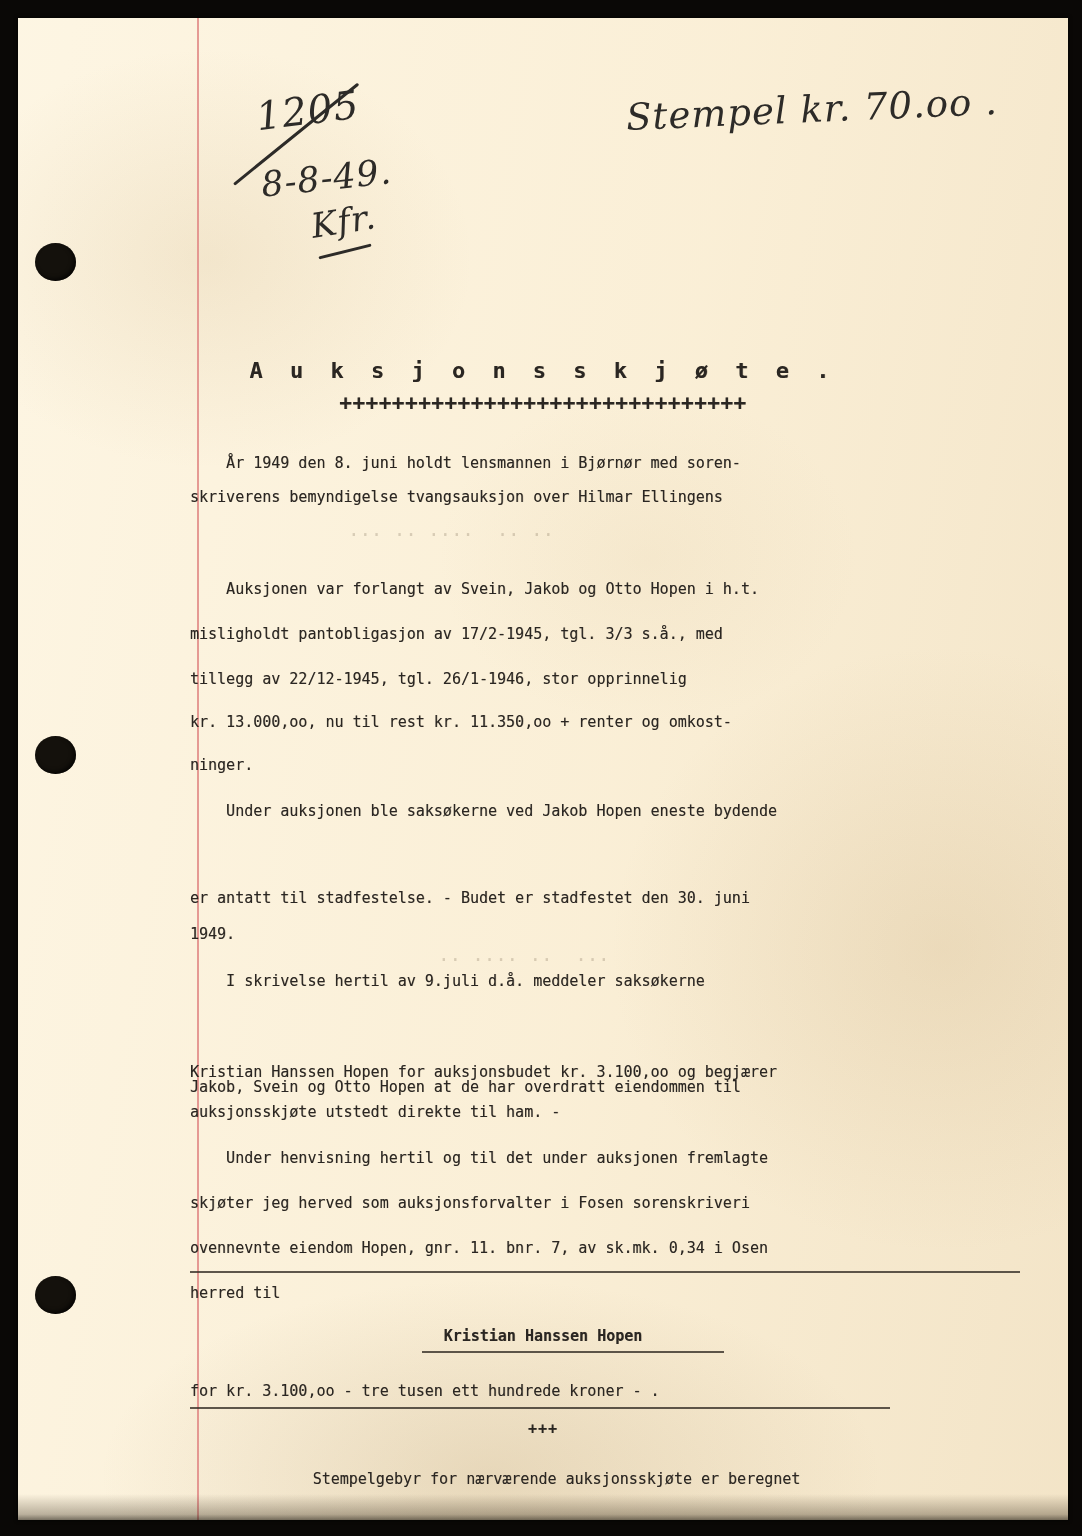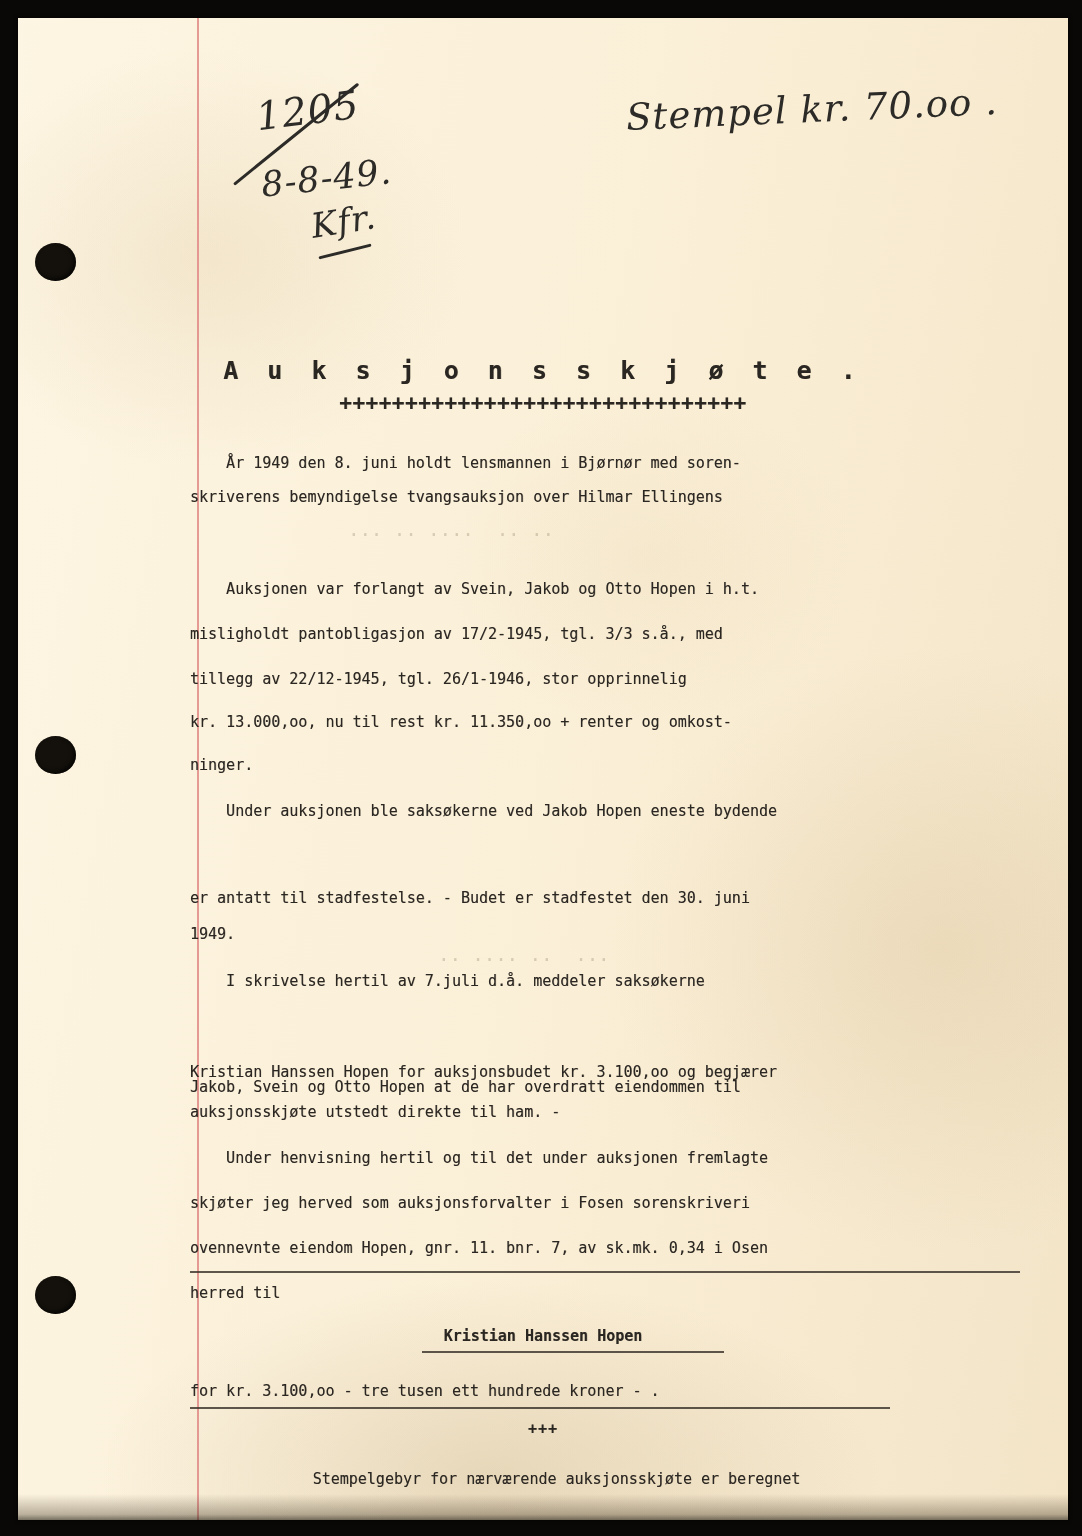--- a/index.html
+++ b/index.html
@@ -136,21 +136,21 @@
     font-size: 15px;
     line-height: 26px;
     color: #2a2622;
     text-shadow: 0.4px 0.3px 0 rgba(60,50,38,0.4);
   }
   
   #doc-title {
     left: 0; right: 0;
     text-align: center;
     letter-spacing: 7px;
-    font-size: 25px;
+    font-size: 22px;
     font-weight: bold;
   }
   #title-rule {
     left: 0; right: 0;
     text-align: center;
     font-size: 21px;
     letter-spacing: 0.5px;
     font-weight: bold;
   }
   #grantee-name {
@@ -221,21 +221,21 @@
       <div class="typed-line" style="top:558px;">    Auksjonen var forlangt av Svein, Jakob og Otto Hopen i h.t.</div>
       <div class="typed-line" style="top:603px;">misligholdt pantobligasjon av 17/2-1945, tgl. 3/3 s.å., med</div>
       <div class="typed-line" style="top:648px;">tillegg av 22/12-1945, tgl. 26/1-1946, stor opprinnelig</div>
       <div class="typed-line" style="top:691px;">kr. 13.000,oo, nu til rest kr. 11.350,oo + renter og omkost-</div>
       <div class="typed-line" style="top:734px;">ninger.</div>
 
       <div class="typed-line" style="top:780px;">    Under auksjonen ble saksøkerne ved Jakob Hopen eneste bydende</div>
       <div class="typed-line" style="top:867px;">er antatt til stadfestelse. - Budet er stadfestet den 30. juni</div>
       <div class="typed-line" style="top:903px;">1949.</div>
 
-      <div class="typed-line" style="top:950px;">    I skrivelse hertil av 7.juli d.å. meddeler saksøkerne</div>
+      <div class="typed-line" style="top:950px;">    I skrivelse hertil av 9.juli d.å. meddeler saksøkerne</div>
       <div class="typed-line" style="top:1056px;">Jakob, Svein og Otto Hopen at de har overdratt eiendommen til</div>
       <div class="typed-line" style="top:1041px;">Kristian Hanssen Hopen for auksjonsbudet kr. 3.100,oo og begjærer</div>
       <div class="typed-line" style="top:1081px;">auksjonsskjøte utstedt direkte til ham. -</div>
 
       <div class="typed-line" style="top:1127px;">    Under henvisning hertil og til det under auksjonen fremlagte</div>
       <div class="typed-line" style="top:1172px;">skjøter jeg herved som auksjonsforvalter i Fosen sorenskriveri</div>
       <div class="typed-line" style="top:1217px;">ovennevnte eiendom Hopen, gnr. 11. bnr. 7, av sk.mk. 0,34 i Osen</div>
       <div class="typed-line" style="top:1262px;">herred til</div>
 
       <div class="typed-line" id="grantee-name" style="top:1305px;">Kristian Hanssen Hopen</div>

